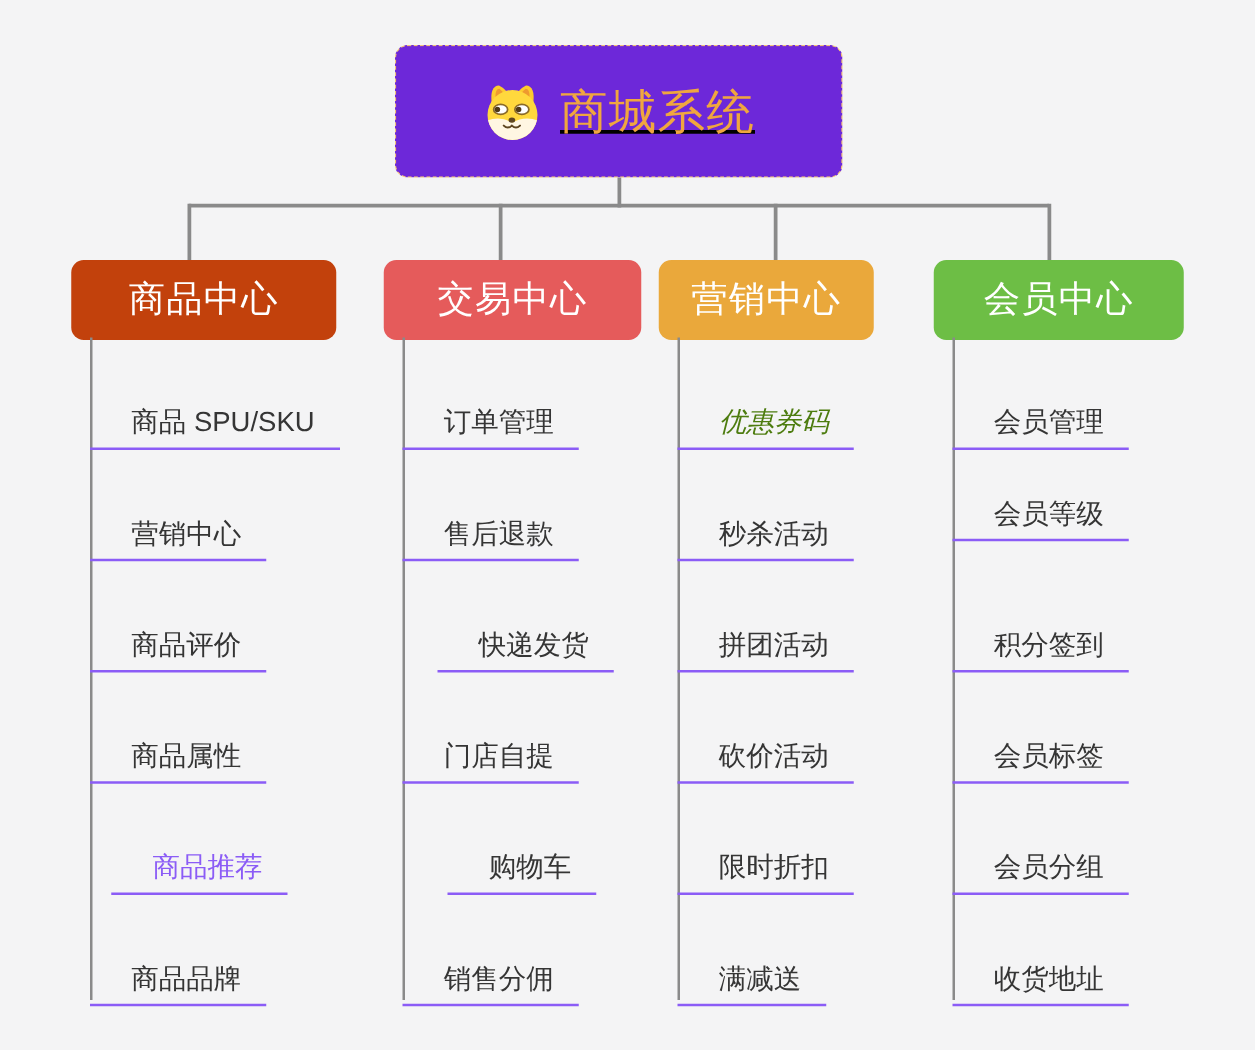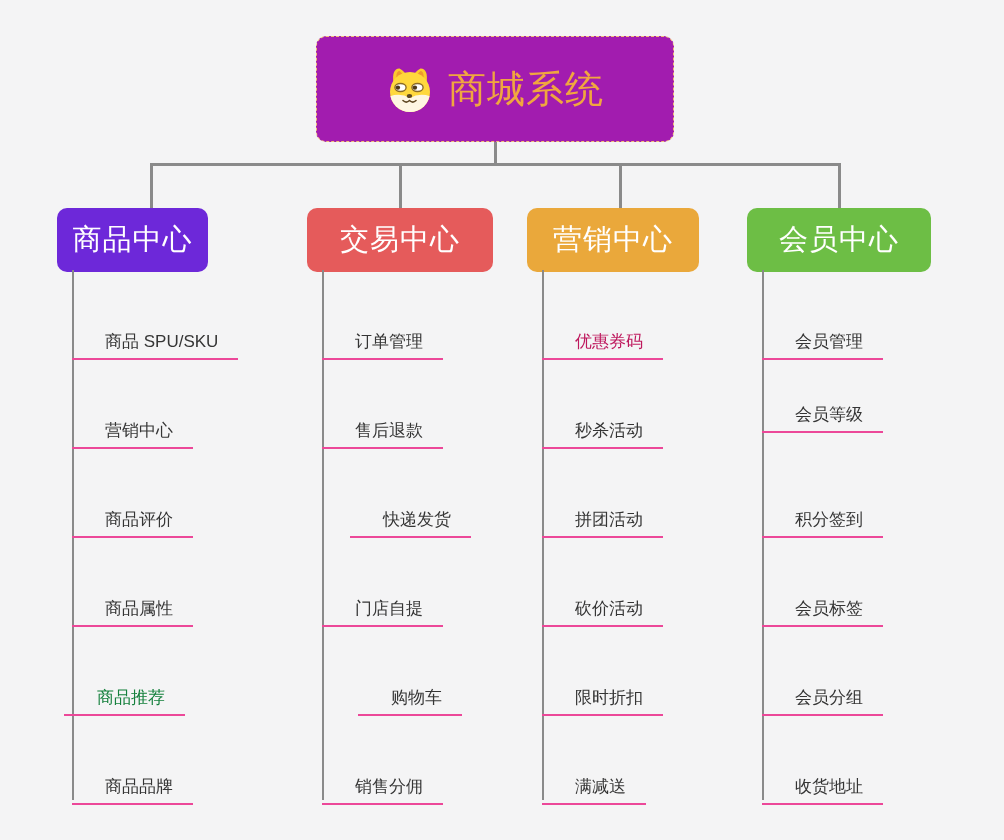--- a/index.html
+++ b/index.html
@@ -63,33 +63,33 @@
     cursor: pointer;
   }
   
   .leaf-node {
     position: absolute;
     height: 46px;
     box-sizing: content-box;
     display: flex;
     align-items: flex-end;
     padding: 0 20px 5px 33px;
-    border-bottom: 2px solid #ec4899;
-    font-size: 17px;
+    border-bottom: 2px solid #8b5cf6;
+    font-size: 22px;
     white-space: nowrap;
     width: fit-content;
     cursor: pointer;
   }
 </style>
 </head>
 <body>
 
 <div id="canvas" style="background: rgb(244, 244, 245);">
 
-  <div class="root-node" style="border-color: rgb(242, 193, 121); background: #a21caf;">
+  <div class="root-node" style="border-color: rgb(242, 193, 121); background: #6d28d9; text-decoration: underline;">
     <span class="dog-icon">
       <svg viewBox="0 0 48 48" width="48" height="48" aria-hidden="true">
         <path d="M7.5 18 C6 8.5 8.5 3.2 13.5 3.5 C17.5 5.5 20 8.5 21 11.5 Z" fill="#FDCB2E"></path>
         <path d="M40.5 18 C42 8.5 39.5 3.2 34.5 3.5 C30.5 5.5 28 8.5 27 11.5 Z" fill="#FDCB2E"></path>
         <path d="M10.5 13 C10 8.5 11.5 6 13.5 6 C15.5 7.5 16.8 9.2 17.5 11 Z" fill="#EE9A2F"></path>
         <path d="M37.5 13 C38 8.5 36.5 6 34.5 6 C32.5 7.5 31.2 9.2 30.5 11 Z" fill="#EE9A2F"></path>
         <circle cx="24" cy="27" r="20" fill="#FFD83D"></circle>
         <clipPath id="headClip">
             <circle cx="24" cy="27" r="20"></circle>
           </clipPath>
@@ -109,45 +109,45 @@
 
   <div id="connectors">
       <div class="line" style="left: 493.5px; top: 142px; width: 3px; height: 24px; background: rgb(138, 138, 138);"></div>
       <div class="line" style="left: 151px; top: 163px; width: 688px; height: 3px; background: rgb(138, 138, 138);"></div>
       <div class="line" style="left: 149.5px; top: 163px; width: 3px; height: 45px; background: rgb(138, 138, 138);"></div>
       <div class="line" style="left: 398.5px; top: 163px; width: 3px; height: 45px; background: rgb(138, 138, 138);"></div>
       <div class="line" style="left: 618.5px; top: 163px; width: 3px; height: 45px; background: rgb(138, 138, 138);"></div>
       <div class="line" style="left: 837.5px; top: 163px; width: 3px; height: 45px; background: rgb(138, 138, 138);"></div>
     </div>
   <div id="branches">
-      <div class="branch-node" style="left: 57px; top: 208px; width: 151px; background: #6d28d9;">商品中心</div>
+      <div class="branch-node" style="left: 57px; top: 208px; width: 212px; background: #c2410c;">商品中心</div>
       <div class="line" style="left: 72px; top: 270px; width: 2px; height: 530px; background: rgb(138, 138, 138);"></div>
       <div class="leaf-node" style="left: 72px; top: 307px; color: rgb(53, 53, 53);">商品 SPU/SKU</div>
       <div class="leaf-node" style="left: 72px; top: 396px; color: rgb(53, 53, 53);">营销中心</div>
       <div class="leaf-node" style="left: 72px; top: 485px; color: rgb(53, 53, 53);">商品评价</div>
       <div class="leaf-node" style="left: 72px; top: 574px; color: rgb(53, 53, 53);">商品属性</div>
-      <div class="leaf-node" style="left: 64px; top: 663px; color: #15803d;">商品推荐</div>
+      <div class="leaf-node" style="left: 89px; top: 663px; color: #8b5cf6;">商品推荐</div>
       <div class="leaf-node" style="left: 72px; top: 752px; color: rgb(53, 53, 53);">商品品牌</div>
-      <div class="branch-node" style="left: 307px; top: 208px; width: 186px; background: rgb(229, 91, 91); text-align: right;">交易中心</div>
+      <div class="branch-node" style="left: 307px; top: 208px; width: 206px; background: rgb(229, 91, 91); text-align: right;">交易中心</div>
       <div class="line" style="left: 322px; top: 270px; width: 2px; height: 530px; background: rgb(138, 138, 138);"></div>
       <div class="leaf-node" style="left: 322px; top: 307px; color: rgb(53, 53, 53);">订单管理</div>
       <div class="leaf-node" style="left: 322px; top: 396px; color: rgb(53, 53, 53);">售后退款</div>
       <div class="leaf-node" style="left: 322px; top: 485px; color: rgb(53, 53, 53); margin-left: 28px;">快递发货</div>
       <div class="leaf-node" style="left: 322px; top: 574px; color: rgb(53, 53, 53);">门店自提</div>
       <div class="leaf-node" style="left: 322px; top: 663px; color: rgb(53, 53, 53); margin-left: 36px;">购物车</div>
       <div class="leaf-node" style="left: 322px; top: 752px; color: rgb(53, 53, 53);">销售分佣</div>
       <div class="branch-node" style="left: 527px; top: 208px; width: 172px; background: rgb(234, 168, 59);">营销中心</div>
       <div class="line" style="left: 542px; top: 270px; width: 2px; height: 530px; background: rgb(138, 138, 138);"></div>
-      <div class="leaf-node" style="left: 542px; top: 307px; color: #be185d;">优惠券码</div>
+      <div class="leaf-node" style="left: 542px; top: 307px; color: #4d7c0f; font-style: italic;">优惠券码</div>
       <div class="leaf-node" style="left: 542px; top: 396px; color: rgb(53, 53, 53);">秒杀活动</div>
       <div class="leaf-node" style="left: 542px; top: 485px; color: rgb(53, 53, 53);">拼团活动</div>
       <div class="leaf-node" style="left: 542px; top: 574px; color: rgb(53, 53, 53);">砍价活动</div>
       <div class="leaf-node" style="left: 542px; top: 663px; color: rgb(53, 53, 53);">限时折扣</div>
       <div class="leaf-node" style="left: 542px; top: 752px; color: rgb(53, 53, 53);">满减送</div>
-      <div class="branch-node" style="left: 747px; top: 208px; width: 184px; background: rgb(109, 190, 69);">会员中心</div>
+      <div class="branch-node" style="left: 747px; top: 208px; width: 200px; background: rgb(109, 190, 69);">会员中心</div>
       <div class="line" style="left: 762px; top: 270px; width: 2px; height: 530px; background: rgb(138, 138, 138);"></div>
       <div class="leaf-node" style="left: 762px; top: 307px; color: rgb(53, 53, 53);">会员管理</div>
       <div class="leaf-node" style="left: 762px; top: 380px; color: rgb(53, 53, 53); text-align: right;">会员等级</div>
       <div class="leaf-node" style="left: 762px; top: 485px; color: rgb(53, 53, 53);">积分签到</div>
       <div class="leaf-node" style="left: 762px; top: 574px; color: rgb(53, 53, 53);">会员标签</div>
       <div class="leaf-node" style="left: 762px; top: 663px; color: rgb(53, 53, 53);">会员分组</div>
       <div class="leaf-node" style="left: 762px; top: 752px; color: rgb(53, 53, 53);">收货地址</div>
     </div>
 
 </div>

